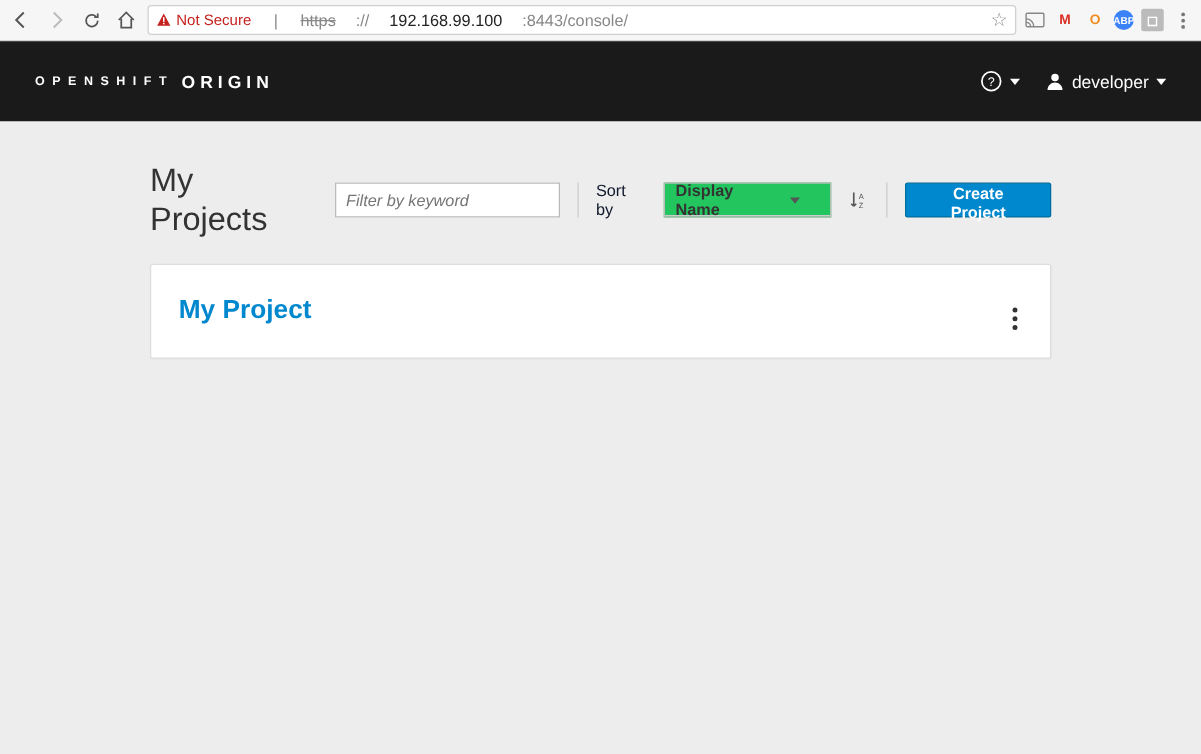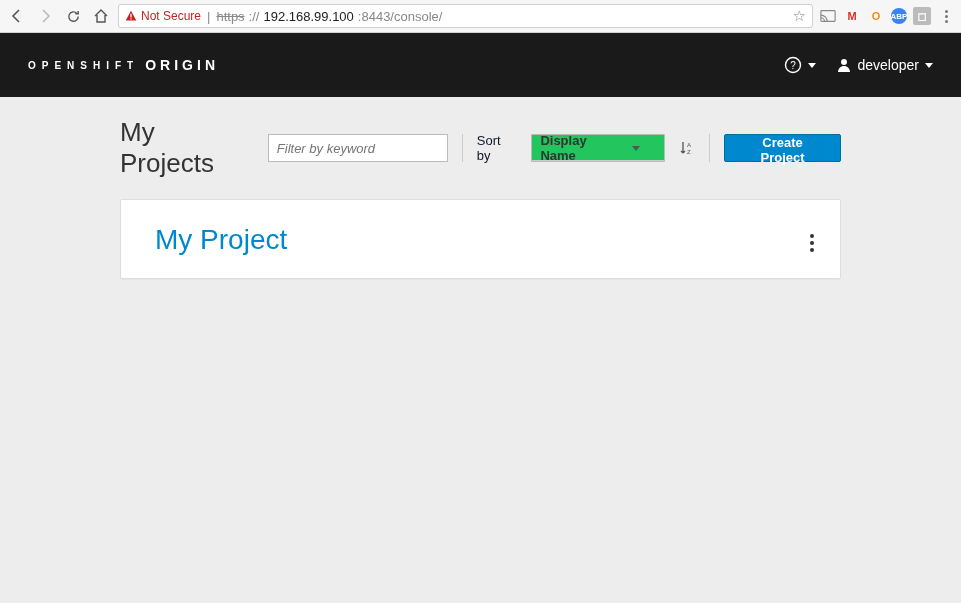--- a/index.html
+++ b/index.html
@@ -2,21 +2,21 @@
 <html><head>
   <meta charset="utf-8">
   <style>
     * { box-sizing: border-box; margin: 0; padding: 0; }
     body { font-family: -apple-system, BlinkMacSystemFont, "Segoe UI", Helvetica, Arial, sans-serif; background: #ededed; width: 961px; height: 603px; overflow: hidden; }
     
     
     .browser-bar { height: 33px; background: #f6f6f6; border-bottom: 1px solid #d0d0d0; display: flex; align-items: center; padding: 0 6px; gap: 6px; }
     .nav-btn { width: 22px; height: 22px; display: flex; align-items: center; justify-content: center; color: #888; cursor: default; }
     .nav-btn.active { color: #555; }
-    .addr-bar { flex: 1; height: 24px; background: #fff; border: 1px solid #d0d0d0; border-radius: 3px; display: flex; align-items: center; padding: 0 6px; font-size: 13px; gap: 4px; }
+    .addr-bar { flex: 1; height: 24px; background: #fff; border: 1px solid #d0d0d0; border-radius: 3px; display: flex; align-items: center; padding: 0 6px; font-size: 13px; gap: 16px; }
     .not-secure-badge { display: flex; align-items: center; gap: 4px; color: #c5221f; font-size: 12px; }
     .sep { color: #888; margin: 0 2px; }
     .url-https { text-decoration: line-through; color: #888; }
     .url-host { color: #222; font-weight: 500; }
     .url-rest { color: #888; }
     .addr-actions { margin-left: auto; display: flex; align-items: center; gap: 8px; }
     .ext-icon { width: 18px; height: 18px; display: flex; align-items: center; justify-content: center; font-size: 11px; font-weight: bold; border-radius: 2px; }
     .ext-cast { color: #888; }
     .ext-gmail { color: #d93025; }
     .ext-o { color: #f28b1d; }
@@ -27,33 +27,33 @@
 
     
     .app-header { height: 64px; background: #1a1a1a; display: flex; align-items: center; padding: 0 28px; color: #fff; }
     .brand-bold { font-weight: 700; letter-spacing: 6px; font-size: 10px; }
     .brand-light { font-weight: 700; letter-spacing: 4px; font-size: 14px; margin-left: 6px; }
     .header-right { margin-left: auto; display: flex; align-items: center; gap: 20px; font-size: 14px; }
     .help-btn, .user-btn { display: flex; align-items: center; gap: 6px; cursor: pointer; }
     .caret-down { width: 0; height: 0; border-left: 4px solid transparent; border-right: 4px solid transparent; border-top: 5px solid #fff; }
 
     
-    .content { padding: 20px 120px 0 120px; }
+    .content { padding: 32px 120px 0 120px; }
     .toolbar { display: flex; align-items: center; gap: 14px; margin-bottom: 20px; }
     .page-title { font-size: 26px; font-weight: 300; color: #333; margin-right: auto; }
     .filter-input { width: 180px; height: 28px; border: 1px solid #bbb; padding: 0 8px; font-size: 13px; font-style: italic; color: #888; }
     .sort-label { font-size: 13px; color: #0f172a; }
     .sort-select { height: 28px; border: 1px solid #bbb; background: #22c55e; padding: 0 24px 0 8px; font-size: 13px; font-weight: 600; color: #333; position: relative; display:flex;align-items:center;gap:8px;cursor:pointer; box-shadow: inset 0 -1px 0 #ccc;}
     .sort-caret{width:0;height:0;border-left:4px solid transparent;border-right:4px solid transparent;border-top:5px solid #555;}
     .sort-toggle { font-size: 15px; color: #555; cursor:pointer; display:flex;align-items:center;gap:1px;}
     .divider { width: 1px; height: 28px; background: #ccc; }
     .create-btn { height: 28px; background: #0088ce; color: #fff; border: 1px solid #006e9c; border-radius: 2px; padding: 0 14px; font-size: 13px; font-weight: 600; cursor: pointer; text-align: center; }
 
     .card { background: #fff; border: 1px solid #ddd; border-radius: 2px; padding: 24px 22px 18px 22px; display: flex; align-items: flex-start; box-shadow: 0 1px 1px rgba(0,0,0,0.03);}
-    .project-name { font-size: 28px; font-weight: 400; color: #0088ce; margin-bottom: 4px; margin-left: 12px; }
+    .project-name { font-size: 21px; font-weight: 700; color: #0088ce; margin-bottom: 4px; }
     .project-meta { font-size: 12px; color: #888; }
     .card-actions { margin-left: auto; padding-top: 6px;}
     .kebab { display: flex; flex-direction: column; gap: 3px; cursor: pointer; padding: 4px; }
     .kebab span { width: 4px; height: 4px; background: #333; border-radius: 50%; }
   </style>
 </head>
 <body>
 
 <div class="browser-bar">
   <div class="nav-btn active">

